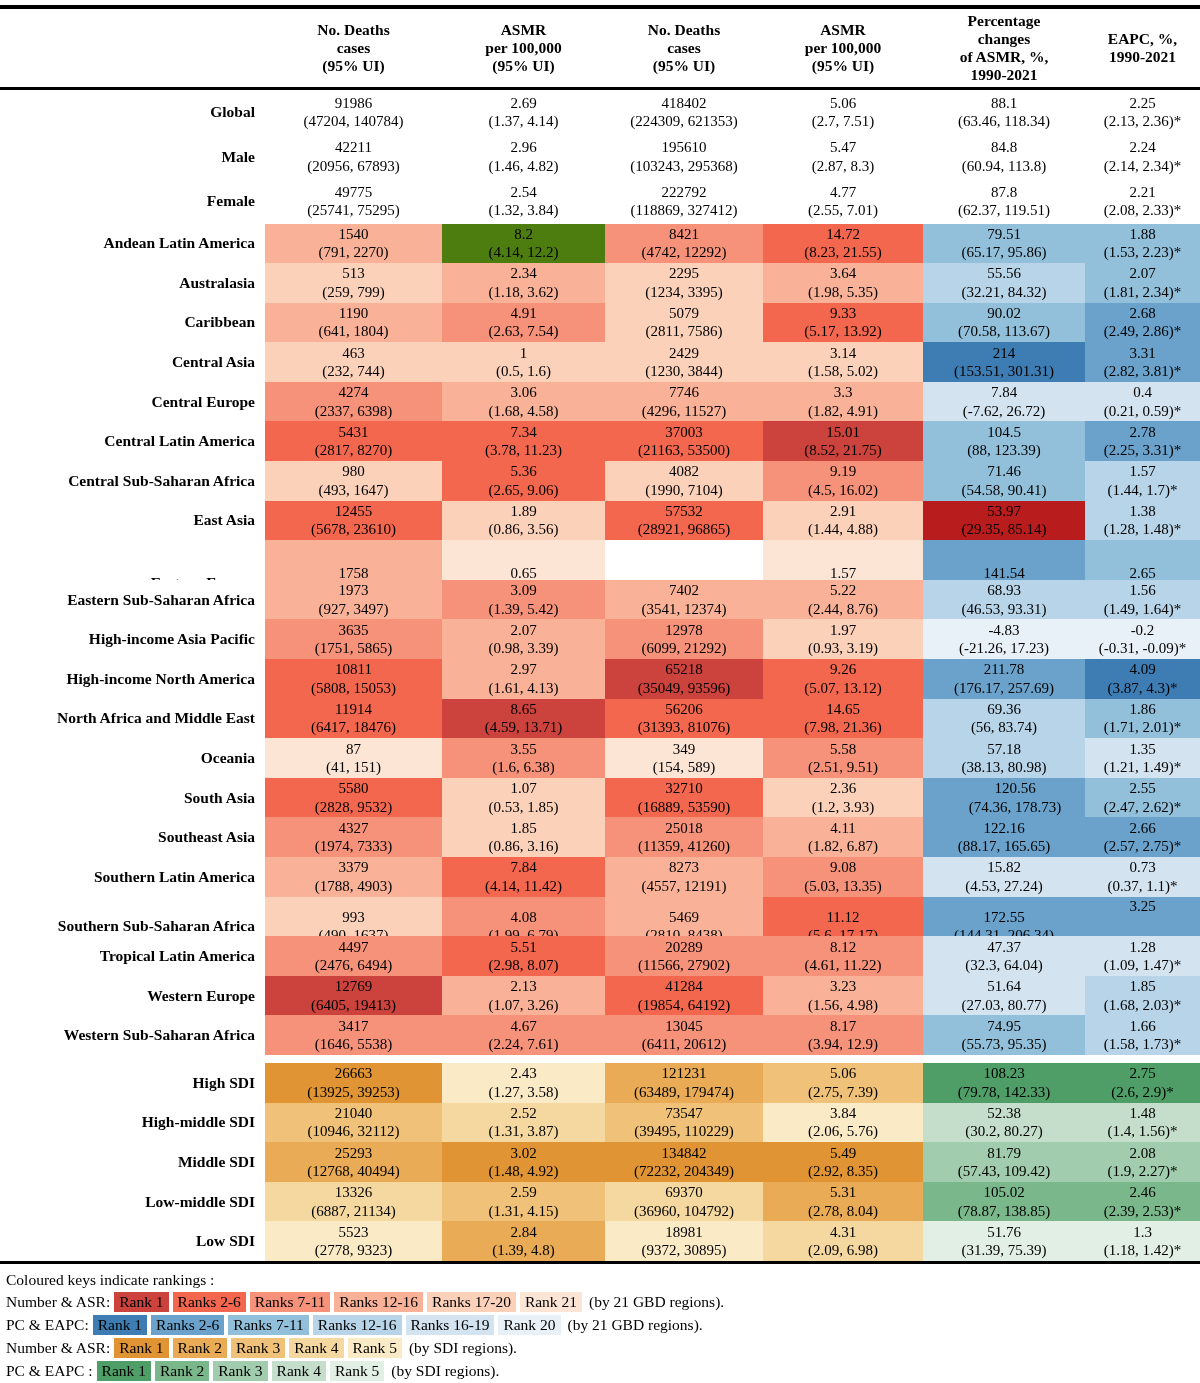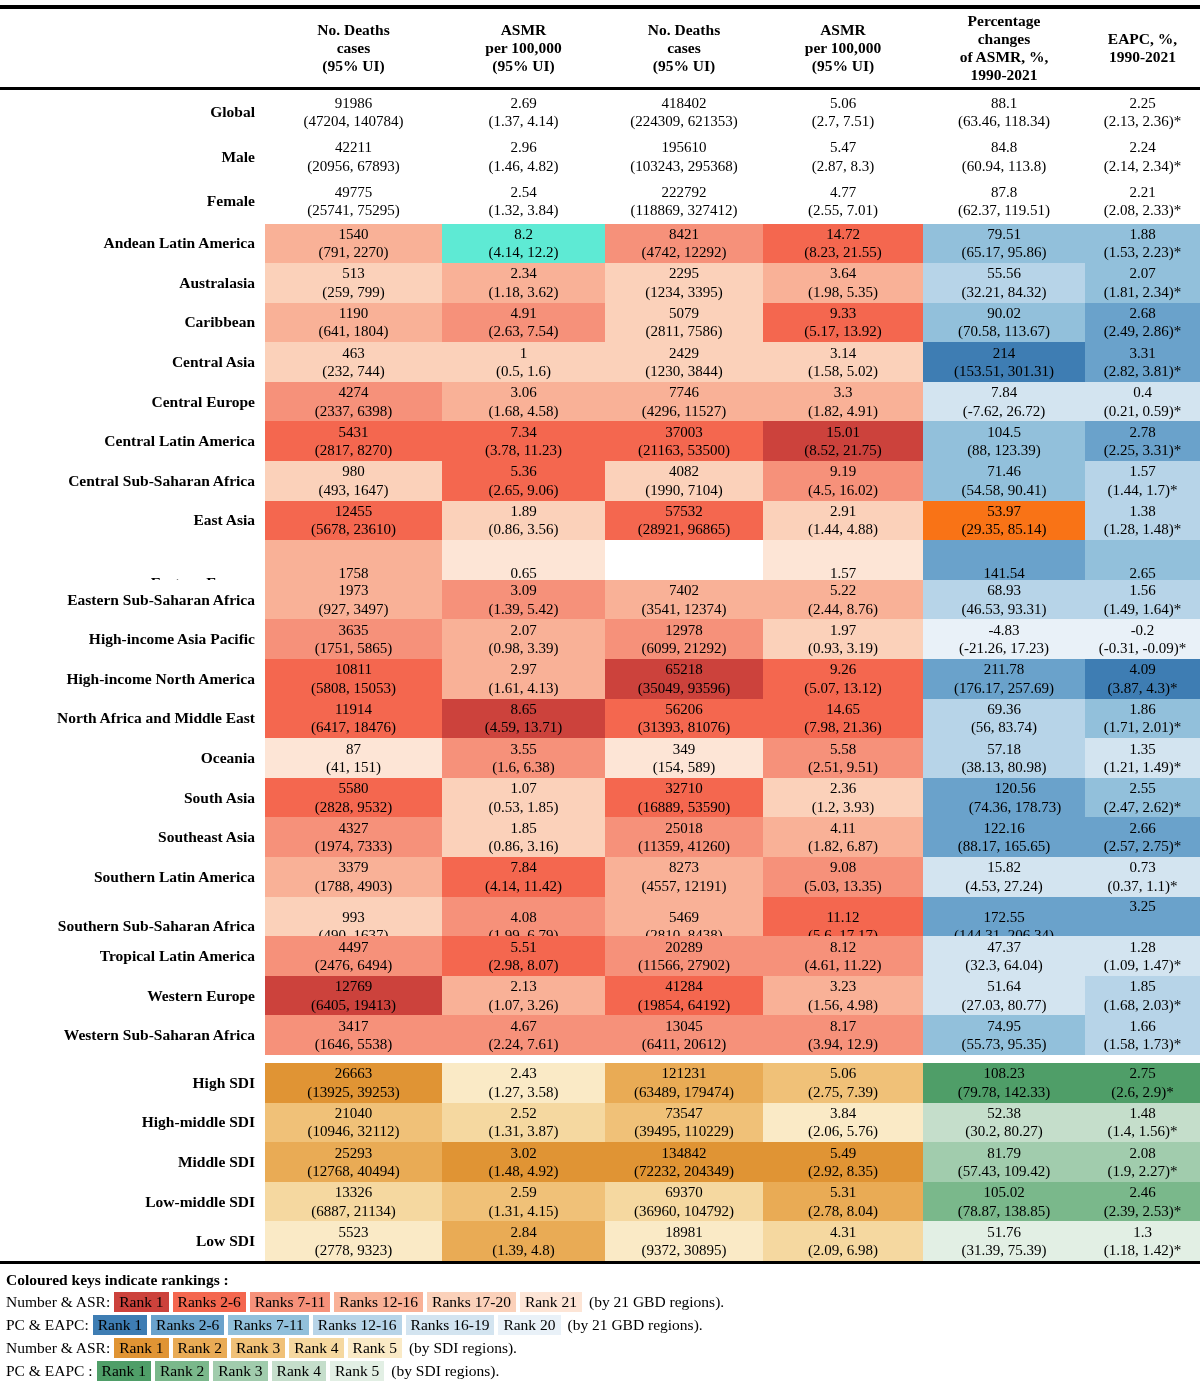--- a/index.html
+++ b/index.html
@@ -12,21 +12,21 @@
   .hcell{display:flex;align-items:center;justify-content:center;text-align:center;
          font-weight:bold;font-size:15.5px;line-height:18px;white-space:pre-line;}
   .srow{height:44.5px;}
   .rrow{height:39.6px;}
   .rlabel{display:flex;align-items:center;justify-content:flex-end;font-weight:bold;
           font-size:15.5px;padding-right:10px;background:#fff;white-space:nowrap;}
   .cell{display:flex;flex-direction:column;align-items:center;justify-content:center;
         font-size:15px;line-height:18.4px;text-align:center;}
   .block-gap{height:8px;background:#fff;}
   .legend{padding:7px 6px 0 6px;font-size:15.5px;}
-  .ltitle{font-weight:bold;margin-bottom:3px;}
+  .ltitle{font-weight:normal;margin-bottom:3px;}
   .lline{margin:3px 0;display:flex;align-items:center;}
   .chip{padding:1px 5px;margin-left:4px;white-space:nowrap;}
   .lprefix{white-space:nowrap;}
   .lsuffix{margin-left:7px;white-space:nowrap;}
 </style>
 </head>
 <body>
 
 <div class="page">
   <div class="rule-top"></div>
@@ -138,21 +138,21 @@
         </div>
       </div>
     </div>
   <div>
       <div class="trow rrow">
         <div class="rlabel">Andean Latin America</div>
         <div class="cell" style="background: rgb(249, 177, 151);">
           <div class="val">1540</div>
           <div class="ci">(791, 2270)</div>
         </div>
-        <div class="cell" style="background: #5eead4;">
+        <div class="cell" style="background: #4d7c0f;">
           <div class="val">8.2</div>
           <div class="ci">(4.14, 12.2)</div>
         </div>
         <div class="cell" style="background: rgb(246, 145, 122);">
           <div class="val">8421</div>
           <div class="ci">(4742, 12292)</div>
         </div>
         <div class="cell" style="background: rgb(244, 103, 79);">
           <div class="val">14.72</div>
           <div class="ci">(8.23, 21.55)</div>
@@ -339,21 +339,21 @@
           <div class="ci">(0.86, 3.56)</div>
         </div>
         <div class="cell" style="background: rgb(244, 103, 79);">
           <div class="val">57532</div>
           <div class="ci">(28921, 96865)</div>
         </div>
         <div class="cell" style="background: rgb(251, 209, 186);">
           <div class="val">2.91</div>
           <div class="ci">(1.44, 4.88)</div>
         </div>
-        <div class="cell" style="background: #f97316;">
+        <div class="cell" style="background: #b91c1c;">
           <div class="val">53.97</div>
           <div class="ci">(29.35, 85.14)</div>
         </div>
         <div class="cell" style="background: rgb(183, 212, 232);">
           <div class="val">1.38</div>
           <div class="ci">(1.28, 1.48)*</div>
         </div>
       </div>
       <div class="trow rrow">
         <div class="rlabel">Eastern Europe</div>

